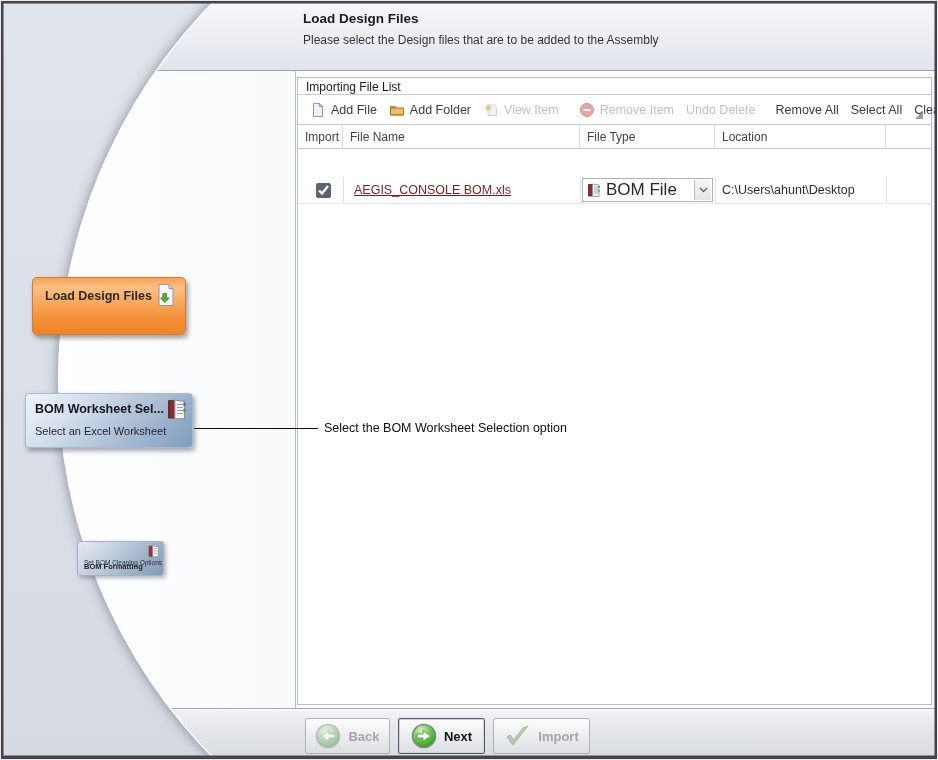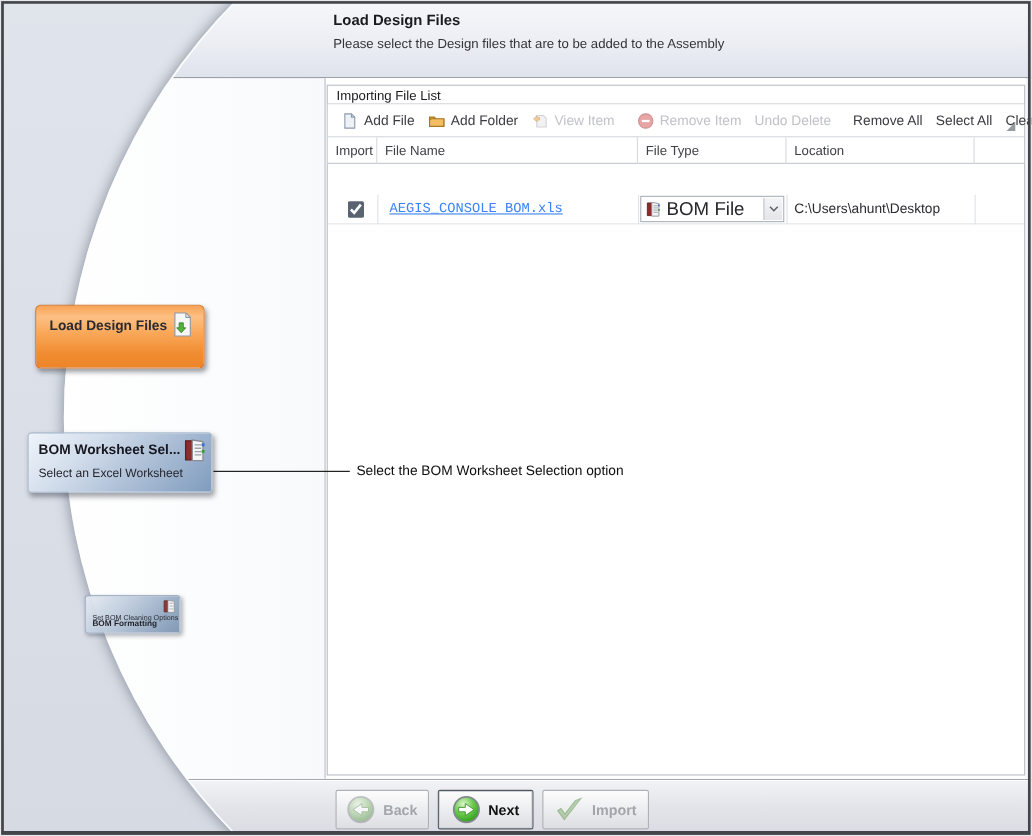--- a/index.html
+++ b/index.html
@@ -49,22 +49,22 @@
              padding-left:7px; font-size:12px; color:#3f4147; border-right:1px solid #d7dade; }
   .group-row { position:absolute; left:0; top:71px; width:100%; height:28px;
                border-bottom:1px solid #dfe2e6; display:flex; align-items:center; }
   .expander { width:0; height:0; border-left:7px solid transparent;
               border-bottom:7px solid #4e5054; margin-left:14px; }
   .group-label { font-size:12px; font-weight:bold; color:#1c1c20; margin-left:7px; }
   .data-row { position:absolute; left:0; top:99px; width:100%; height:27px;
               border-bottom:1px solid #e2e5e9; }
   .cell-line { position:absolute; top:0; height:27px; width:0; border-left:1px solid #dfe2e6; }
   .chk { position:absolute; left:18px; top:6px; width:15px; height:15px; accent-color:#5a6470; }
-  .file-link { position:absolute; left:56px; top:6px; font-size:12.5px; color:#3b82f6;
-               text-decoration:underline;font-family:Liberation Mono, monospace; }
+  .file-link { position:absolute; left:56px; top:6px; font-size:12.5px; color:#7f1d1d;
+               text-decoration:underline; }
   .combo { position:absolute; left:284px; top:1px; width:131px; height:24px; background:#fff;
            border:1px solid #aab1b9; display:flex; align-items:center; }
   .combo-text { font-size:17px; color:#26262b; margin-left:4px; }
   .combo-btn { position:absolute; right:1px; top:1px; bottom:1px; width:17px;
                background:linear-gradient(180deg,#f4f5f7,#e3e5e9);
                border-left:1px solid #b8bdc4; display:flex; align-items:center; justify-content:center; }
   .loc-text { position:absolute; left:424px; top:6px; font-size:12.5px; color:#2b2c31; }
 
   
   .footer { position:absolute; left:0; top:708px; width:938px; height:49px; z-index:2;

